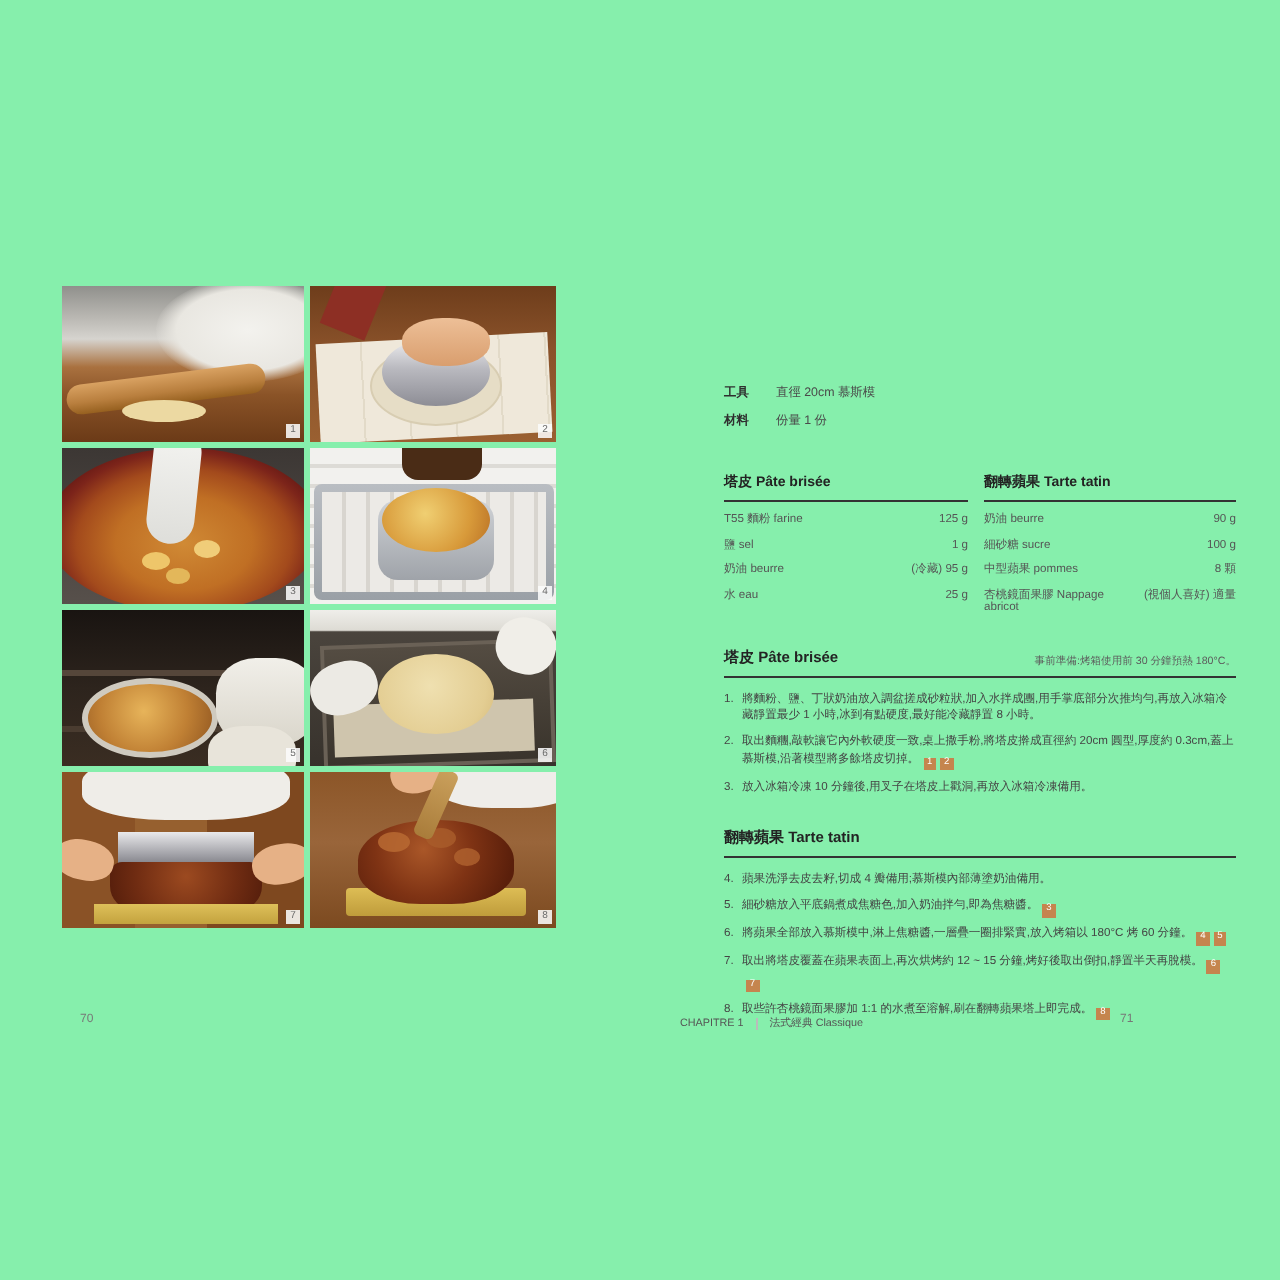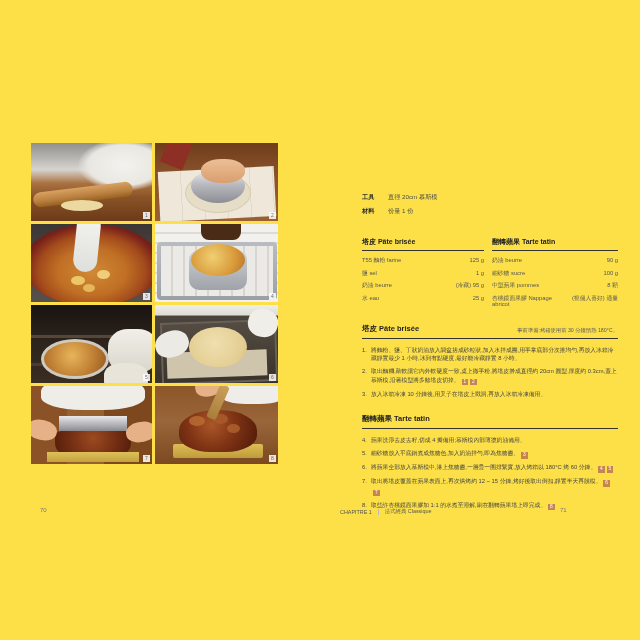--- a/index.html
+++ b/index.html
@@ -1,17 +1,17 @@
 <!DOCTYPE html>
 <html><head>
 <meta charset="utf-8">
 <style>
   html,body{margin:0;padding:0;}
   body{width:640px;height:640px;background:#f7f6f4;}
-  #spread{position:relative;width:640px;height:640px;background:#fde047;
+  #spread{position:relative;width:640px;height:640px;background:#86efac;
           font-family:"Liberation Sans","DejaVu Sans",sans-serif;color:#3d3d3d;
           -webkit-font-smoothing:antialiased;}
 
   
   #photo-grid{position:absolute;left:31px;top:143px;display:grid;
               grid-template-columns:121px 123px;grid-auto-rows:78px;gap:3px;}
   .photo{position:relative;overflow:hidden;background:#86552c;}
   .sh{position:absolute;}
   .pbadge{position:absolute;right:2px;bottom:2px;width:7px;height:7px;
           background:rgba(250,250,250,.88);color:#6a6a6a;font-size:5px;

